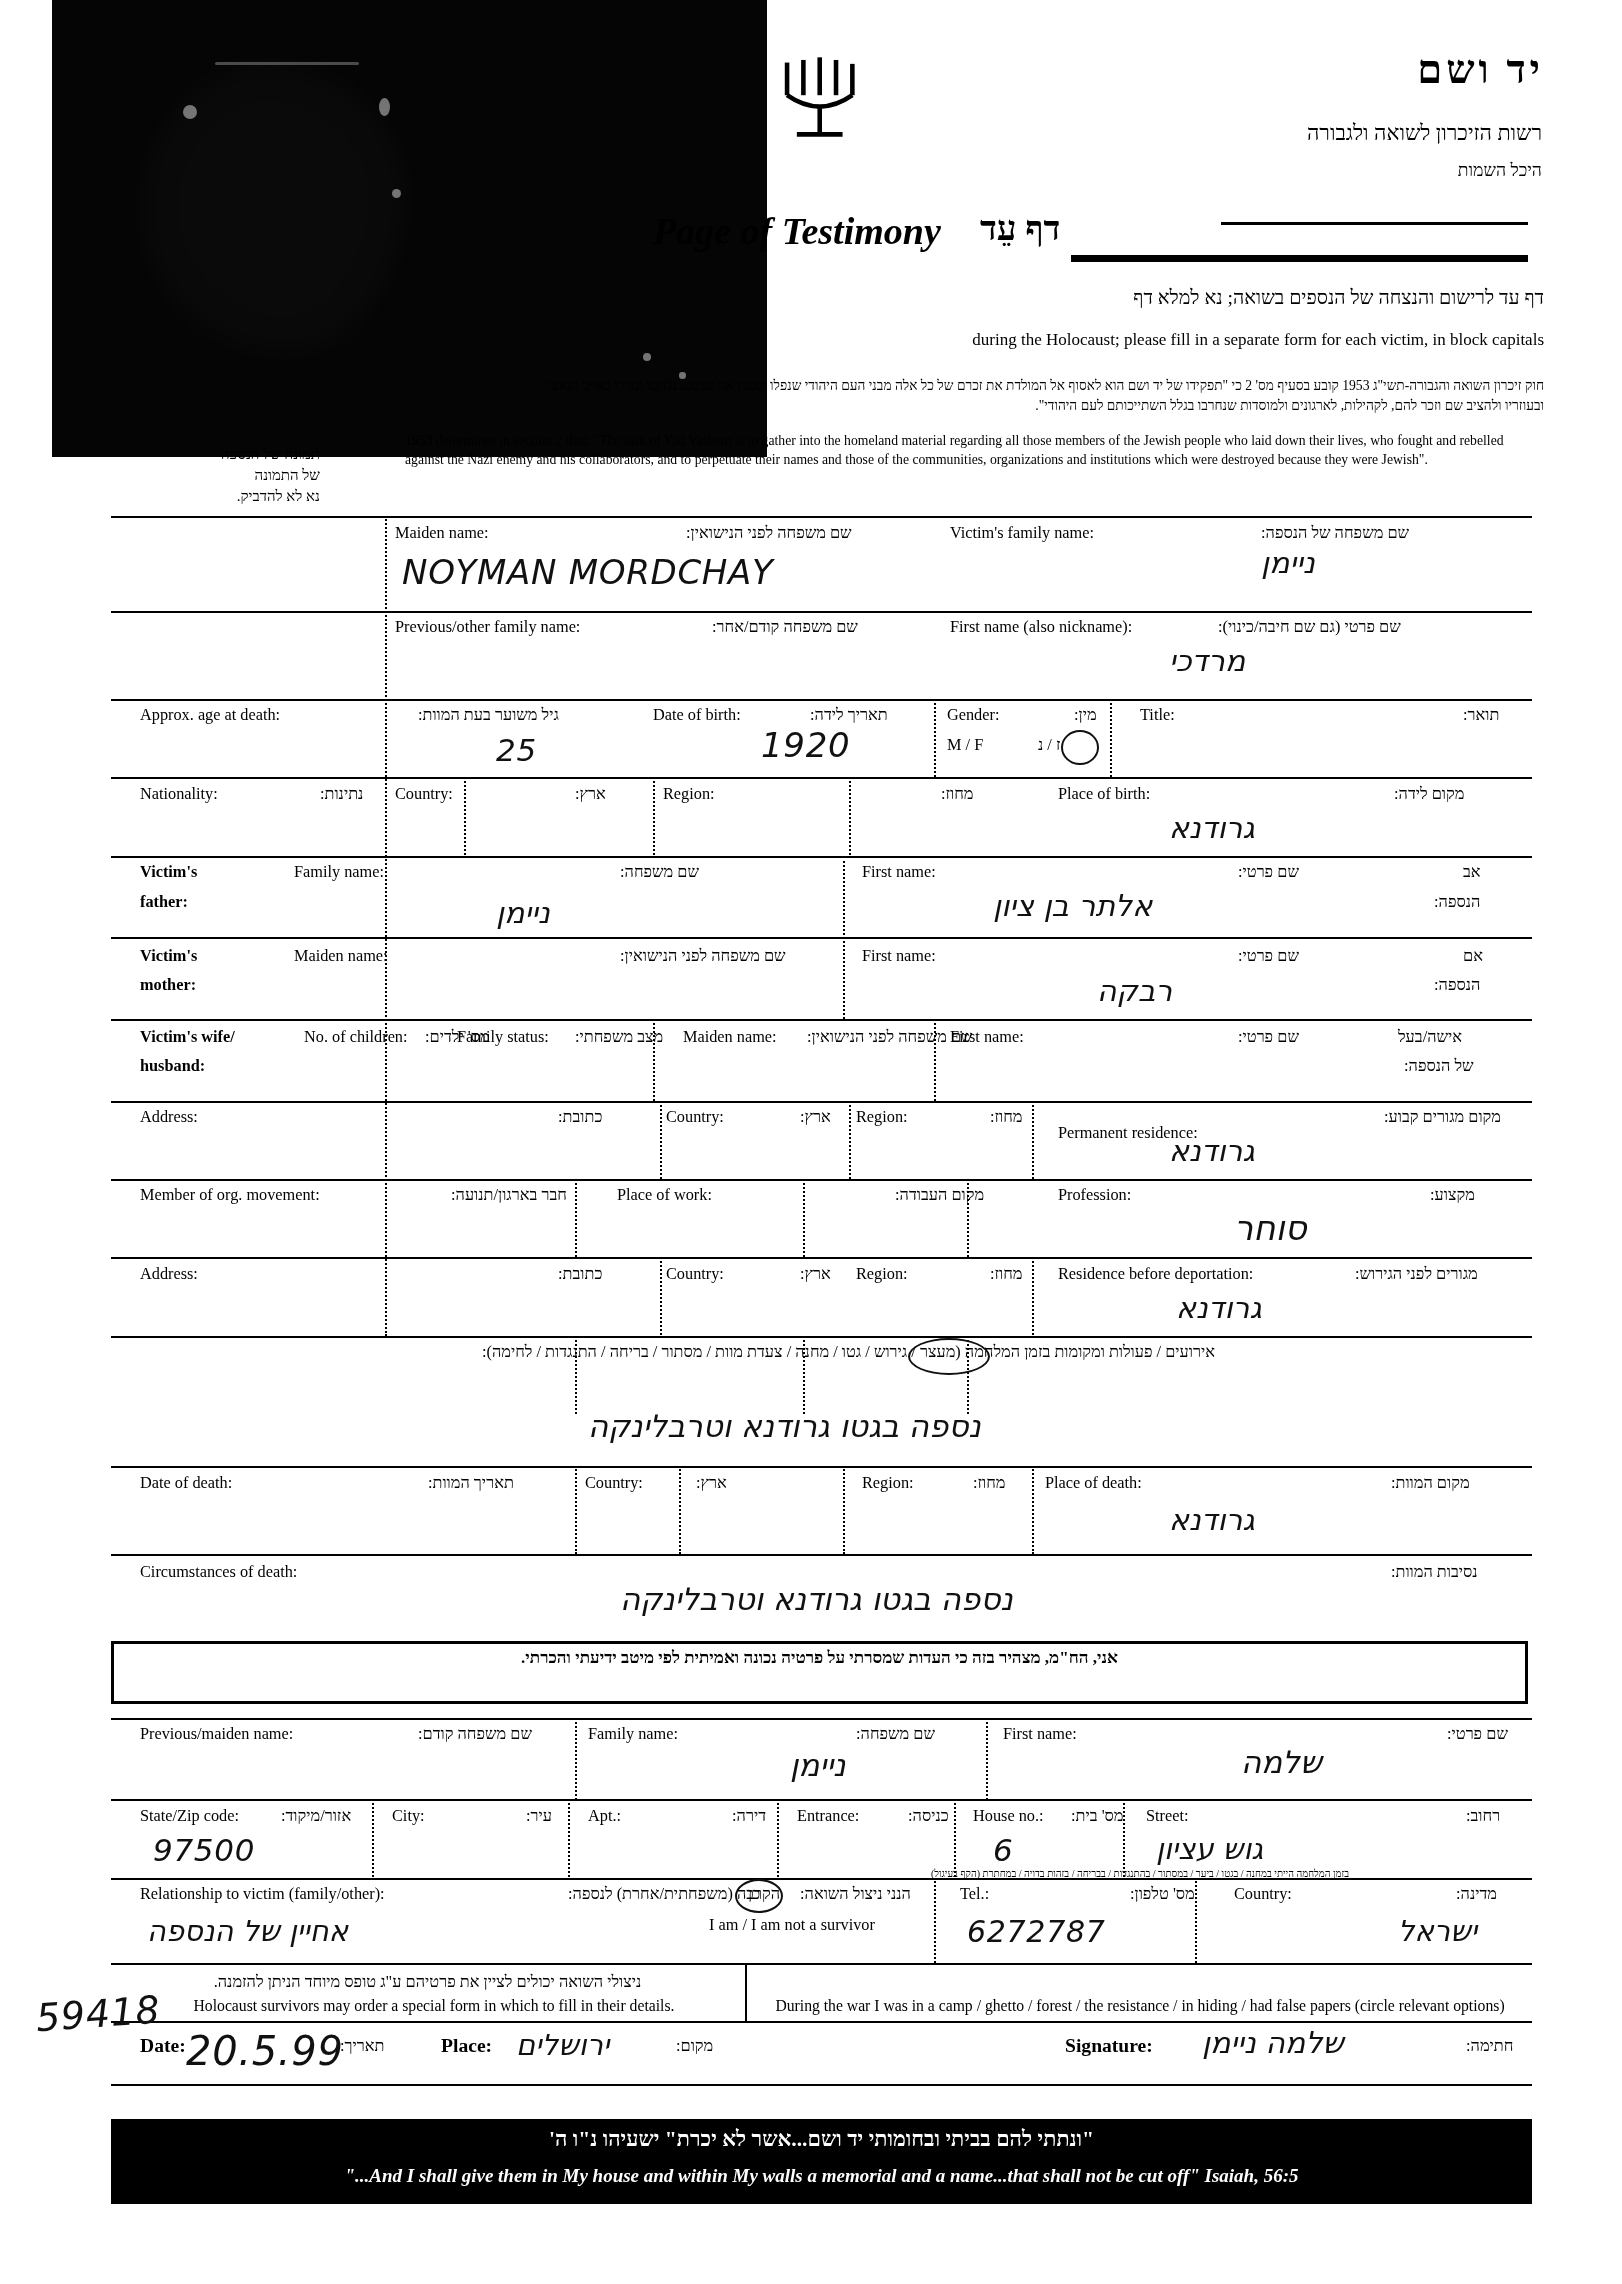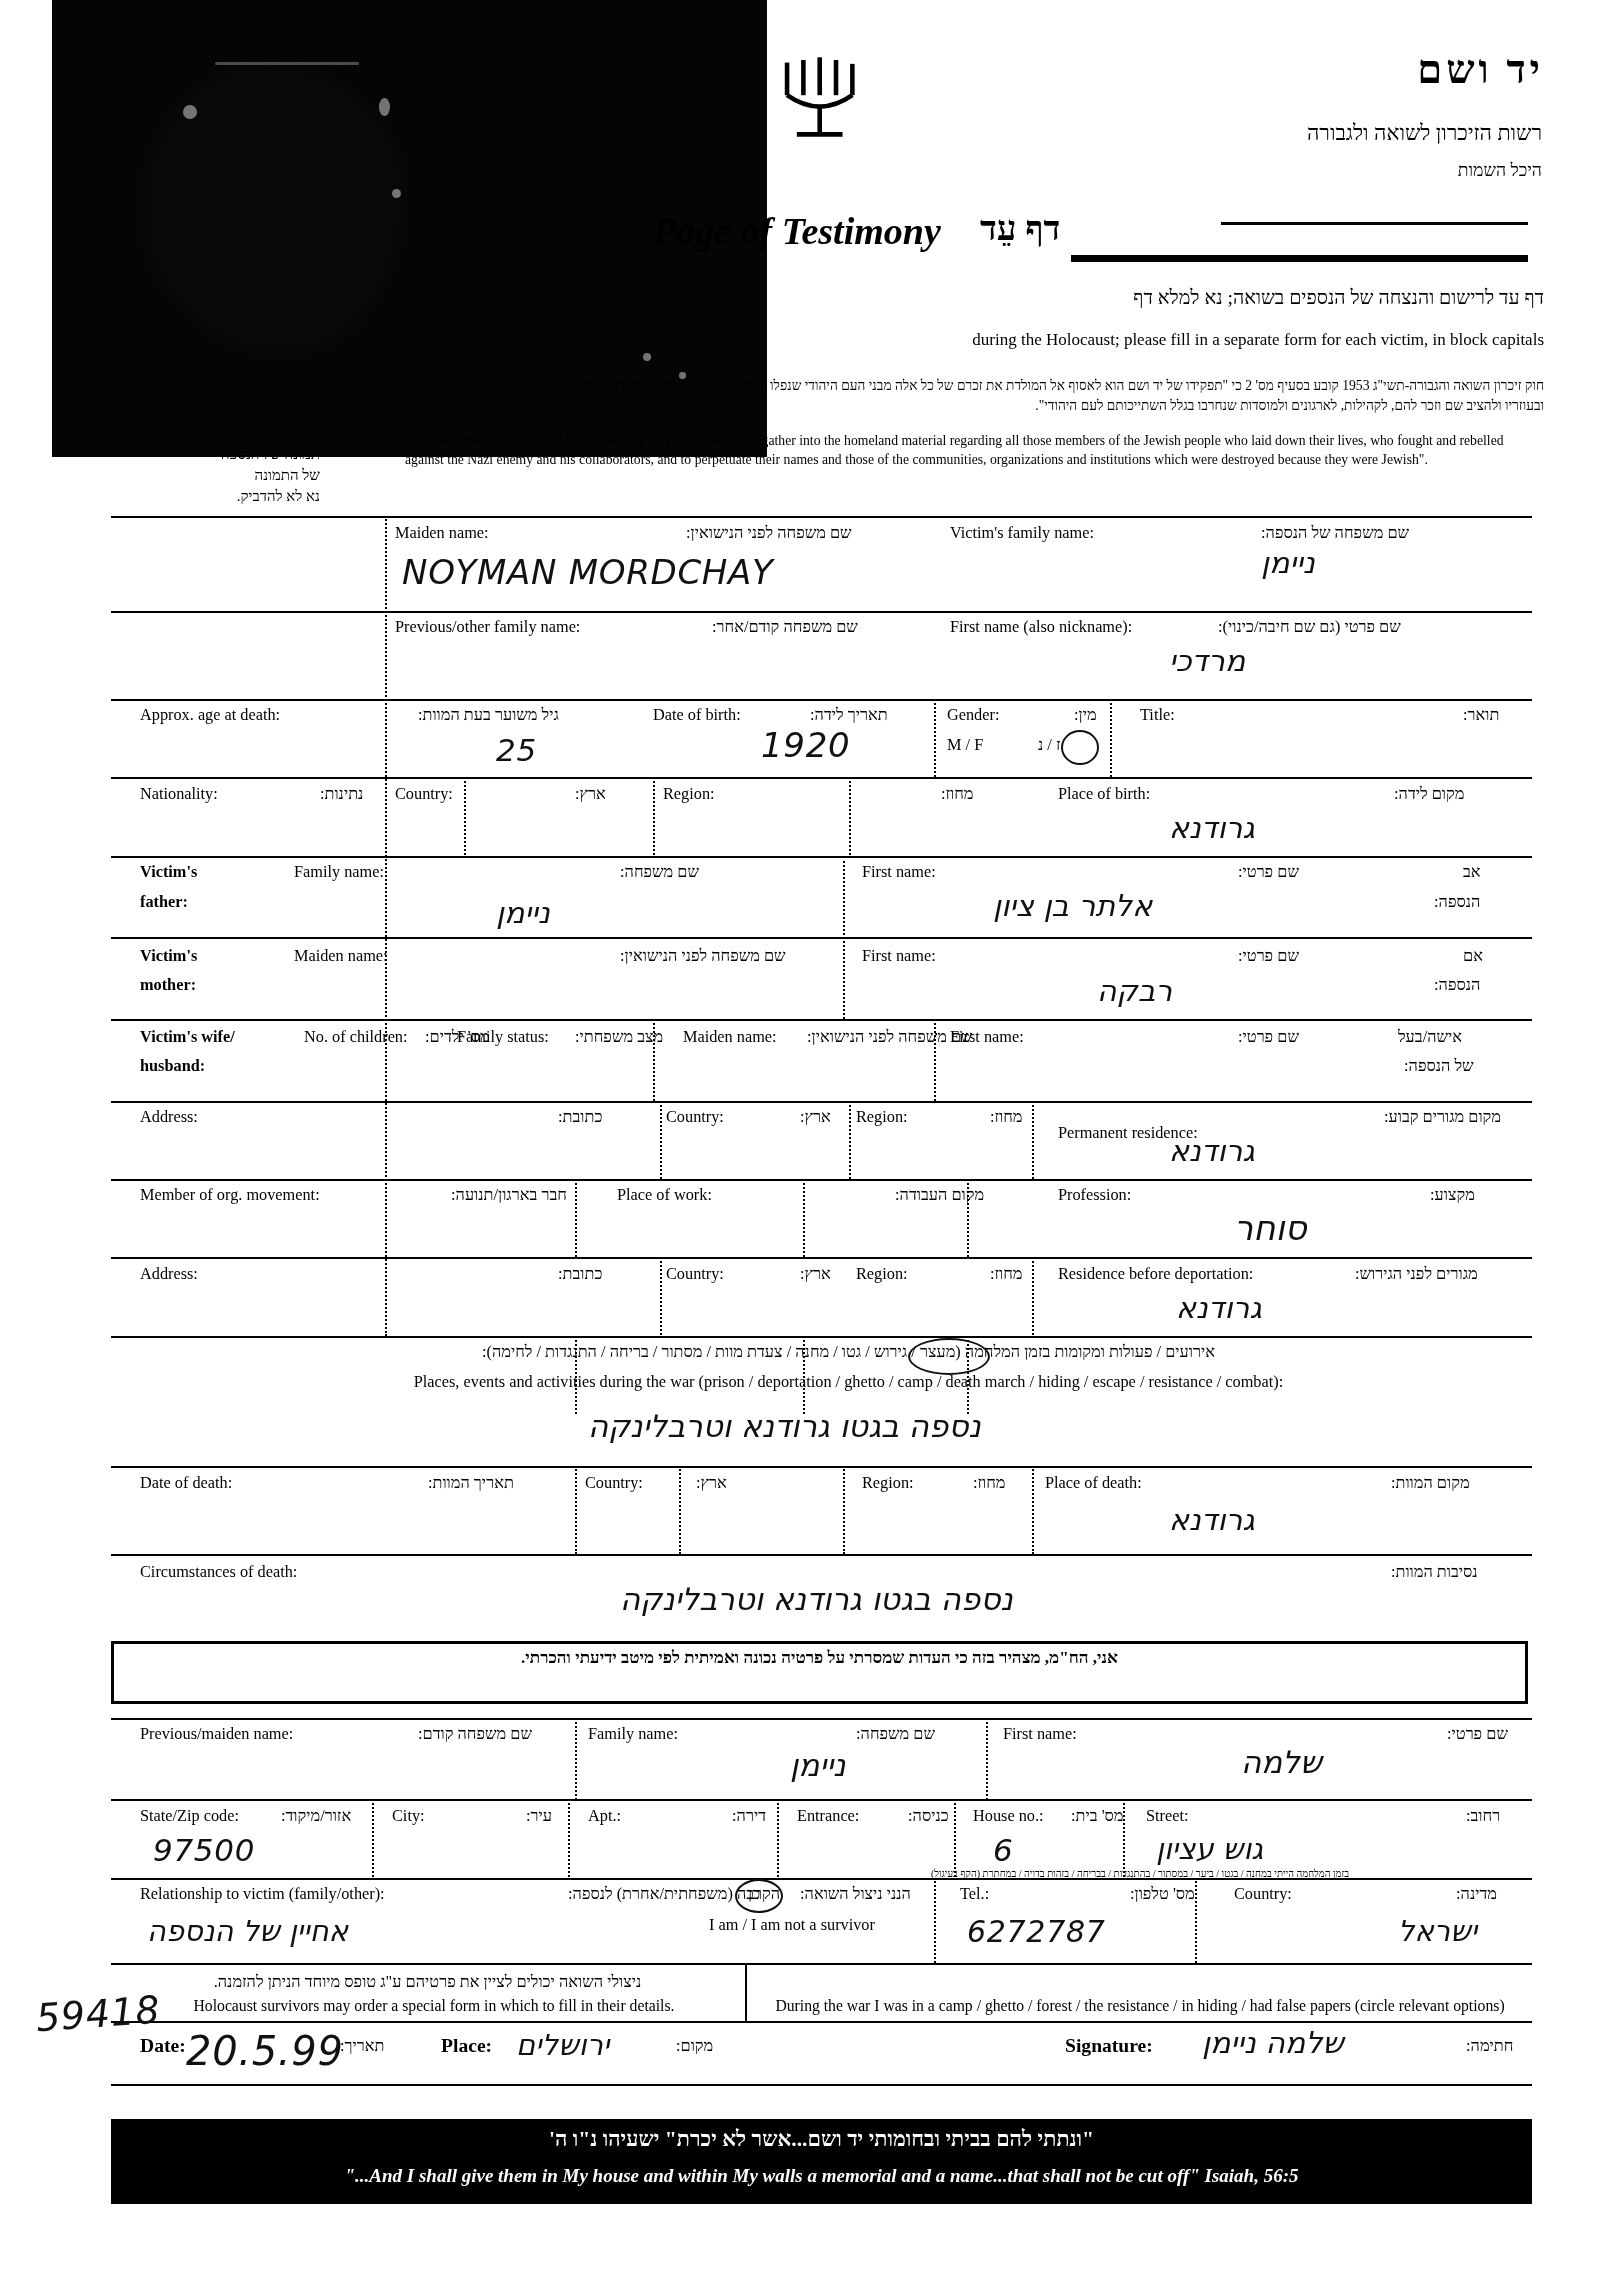--- a/index.html
+++ b/index.html
@@ -341,21 +341,20 @@
   <div class="lbl-en" style="left:666px; top:1264px;">Country:</div>
   <div class="lbl-he" style="left:800px; top:1264px;">ארץ:</div>
   <div class="lbl-en" style="left:856px; top:1264px;">Region:</div>
   <div class="lbl-he" style="left:990px; top:1264px;">מחוז:</div>
   <div class="lbl-en" style="left:1058px; top:1264px;">Residence before deportation:</div>
   <div class="lbl-he" style="left:1355px; top:1264px;">מגורים לפני הגירוש:</div>
   <div class="abs hand-he" style="left:1176px; top:1290px; font-size:30px;">גרודנא</div>
 
   <div class="lbl-he" style="left:176px; top:1342px; width:1345px; text-align:center;">אירועים / פעולות ומקומות בזמן המלחמה (מעצר / גירוש / גטו / מחנה / צעדת מוות / מסתור / בריחה / התנגדות / לחימה):</div>
   <div class="circle-mark" style="left:908px; top:1338px; width:78px; height:33px; border-radius:50%;"></div>
-  <div class="lbl-en" style="left:176px; top:1372px; width:1345px; text-align:center;">Places, events and activities during the war (prison / deportation / ghetto / camp / death march / hiding / escape / resistance / combat):</div>
   <div class="abs hand-he" style="left:588px; top:1408px; font-size:31px;">נספה בגטו גרודנא וטרבלינקה</div>
 
   <div class="lbl-en" style="left:140px; top:1473px;">Date of death:</div>
   <div class="lbl-he" style="left:428px; top:1473px;">תאריך המוות:</div>
   <div class="lbl-en" style="left:585px; top:1473px;">Country:</div>
   <div class="lbl-he" style="left:696px; top:1473px;">ארץ:</div>
   <div class="lbl-en" style="left:862px; top:1473px;">Region:</div>
   <div class="lbl-he" style="left:973px; top:1473px;">מחוז:</div>
   <div class="lbl-en" style="left:1045px; top:1473px;">Place of death:</div>
   <div class="lbl-he" style="left:1391px; top:1473px;">מקום המוות:</div>

